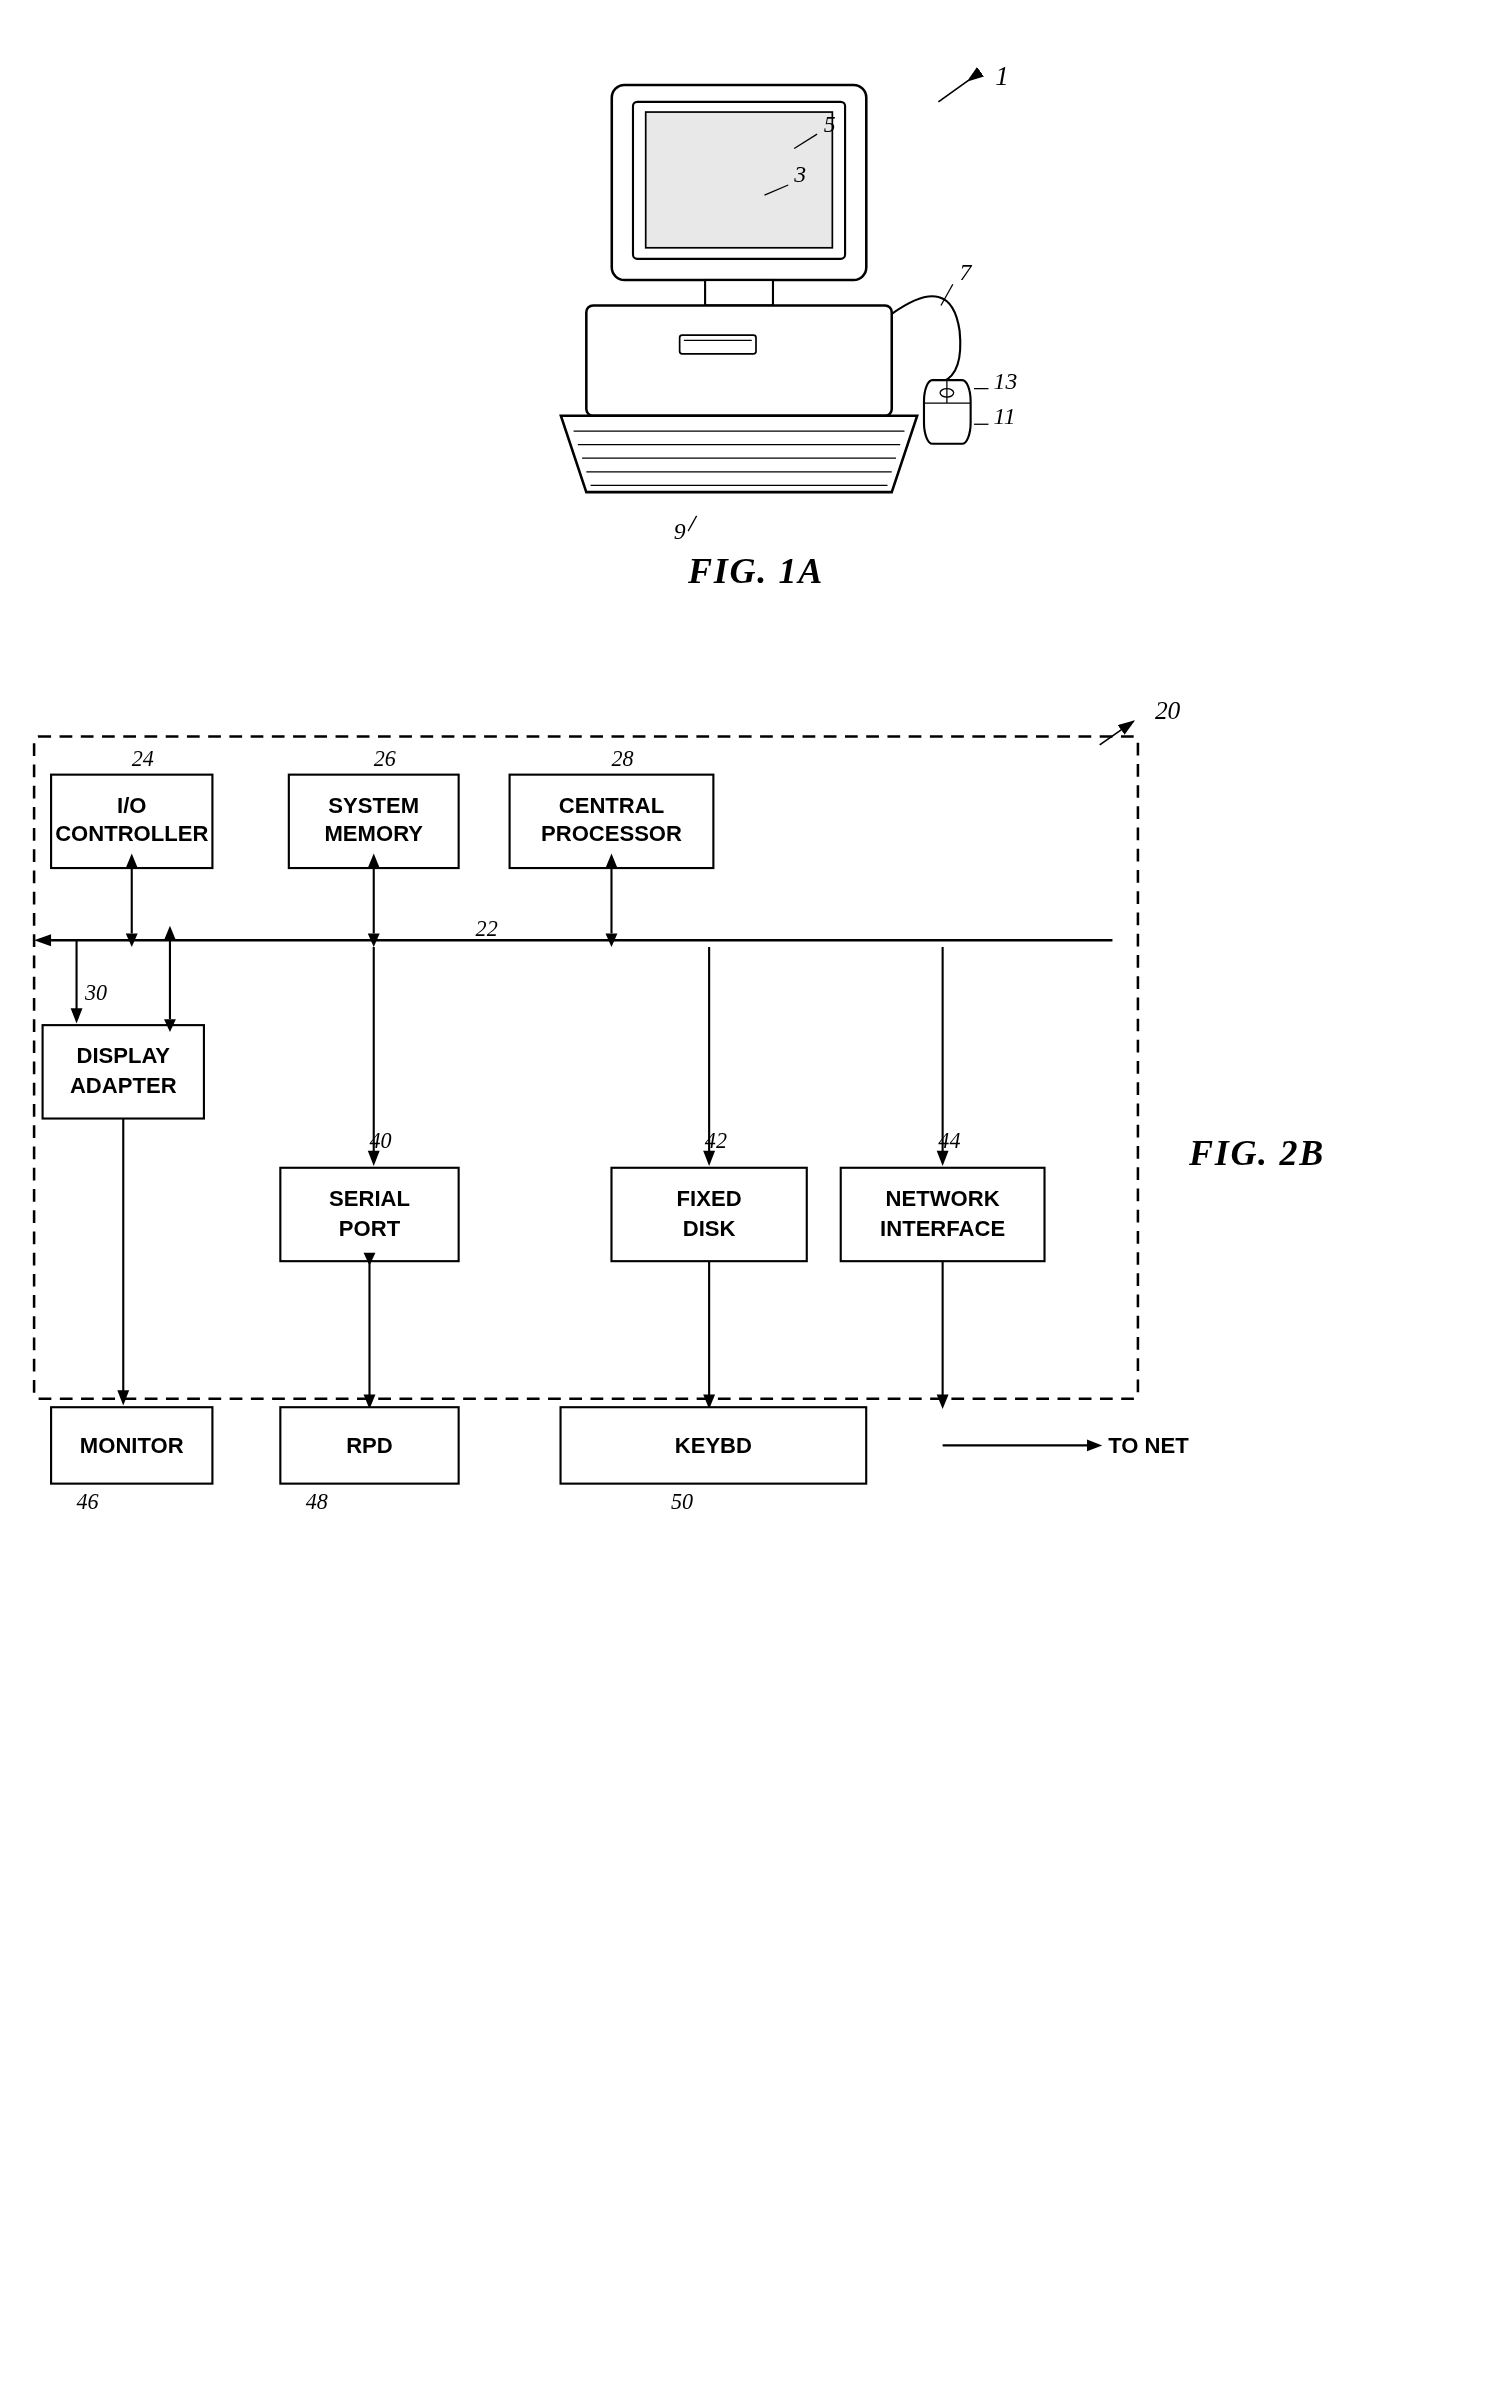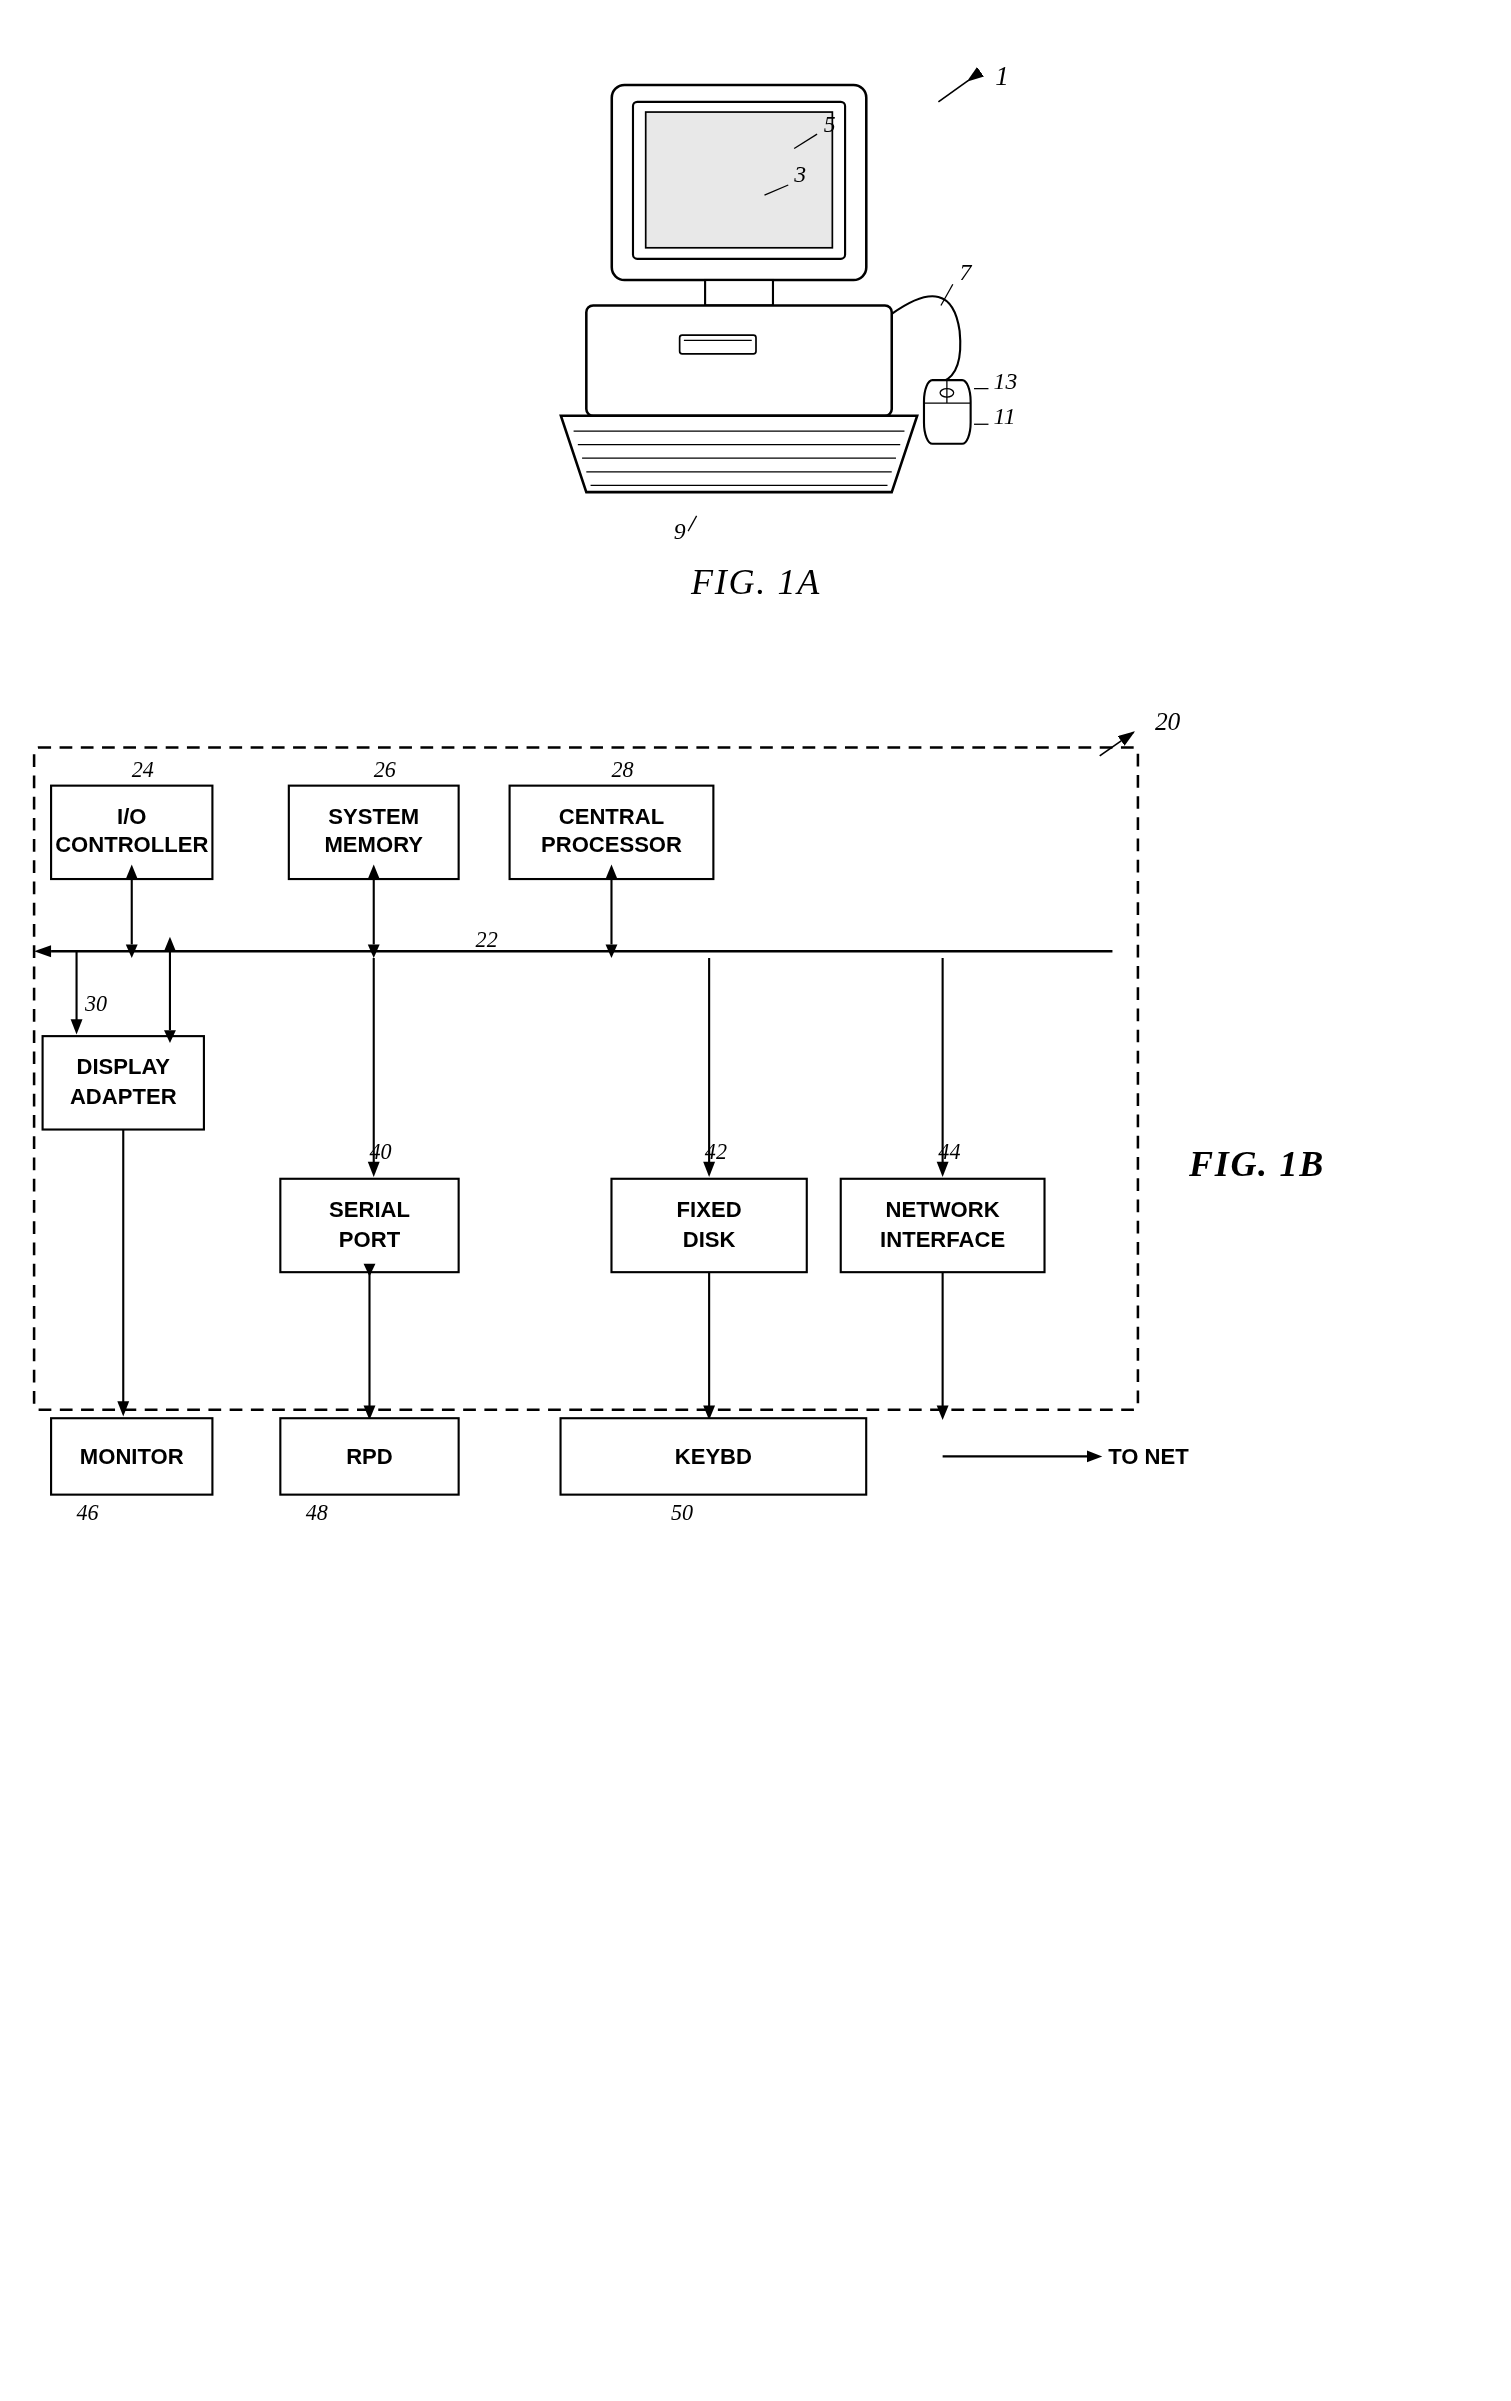--- a/index.html
+++ b/index.html
@@ -32,22 +32,22 @@
 
     .fig1a-drawing {
       position: relative;
       width: 594px;
       height: 509px;
     }
 
     .fig1a-caption {
       font-size: 36px;
       font-style: italic;
-      font-weight: normal;
-      margin-top: 18px;
+      font-weight: bold;
+      margin-top: 7px;
       text-align: center;
       letter-spacing: 1.7px;
     }
 
     
     .fig1b-section {
       position: relative;
       width: 100%;
       padding-top: 34px;
       padding-bottom: 51px;
@@ -258,17 +258,17 @@
         <text x="840" y="914" font-size="26" font-family="Arial, sans-serif" font-weight="bold" text-anchor="middle">KEYBD</text>
         <text x="790" y="980" font-size="26" font-style="italic" font-family="Times New Roman">50</text>
 
         <line x1="1110" y1="905" x2="1290" y2="905" stroke="black" stroke-width="2.5"></line>
         <polygon points="1280,898 1298,905 1280,912" fill="black"></polygon>
         <text x="1305" y="914" font-size="26" font-family="Arial, sans-serif" font-weight="bold" text-anchor="start">TO NETWORK</text>
 
       </svg>
     </div>
 
-    <div class="fig1b-caption">FIG. 1B</div>
+    <div class="fig1b-caption">FIG. 2B</div>
   </div>
 
 </div>
 
 
 </body></html>

